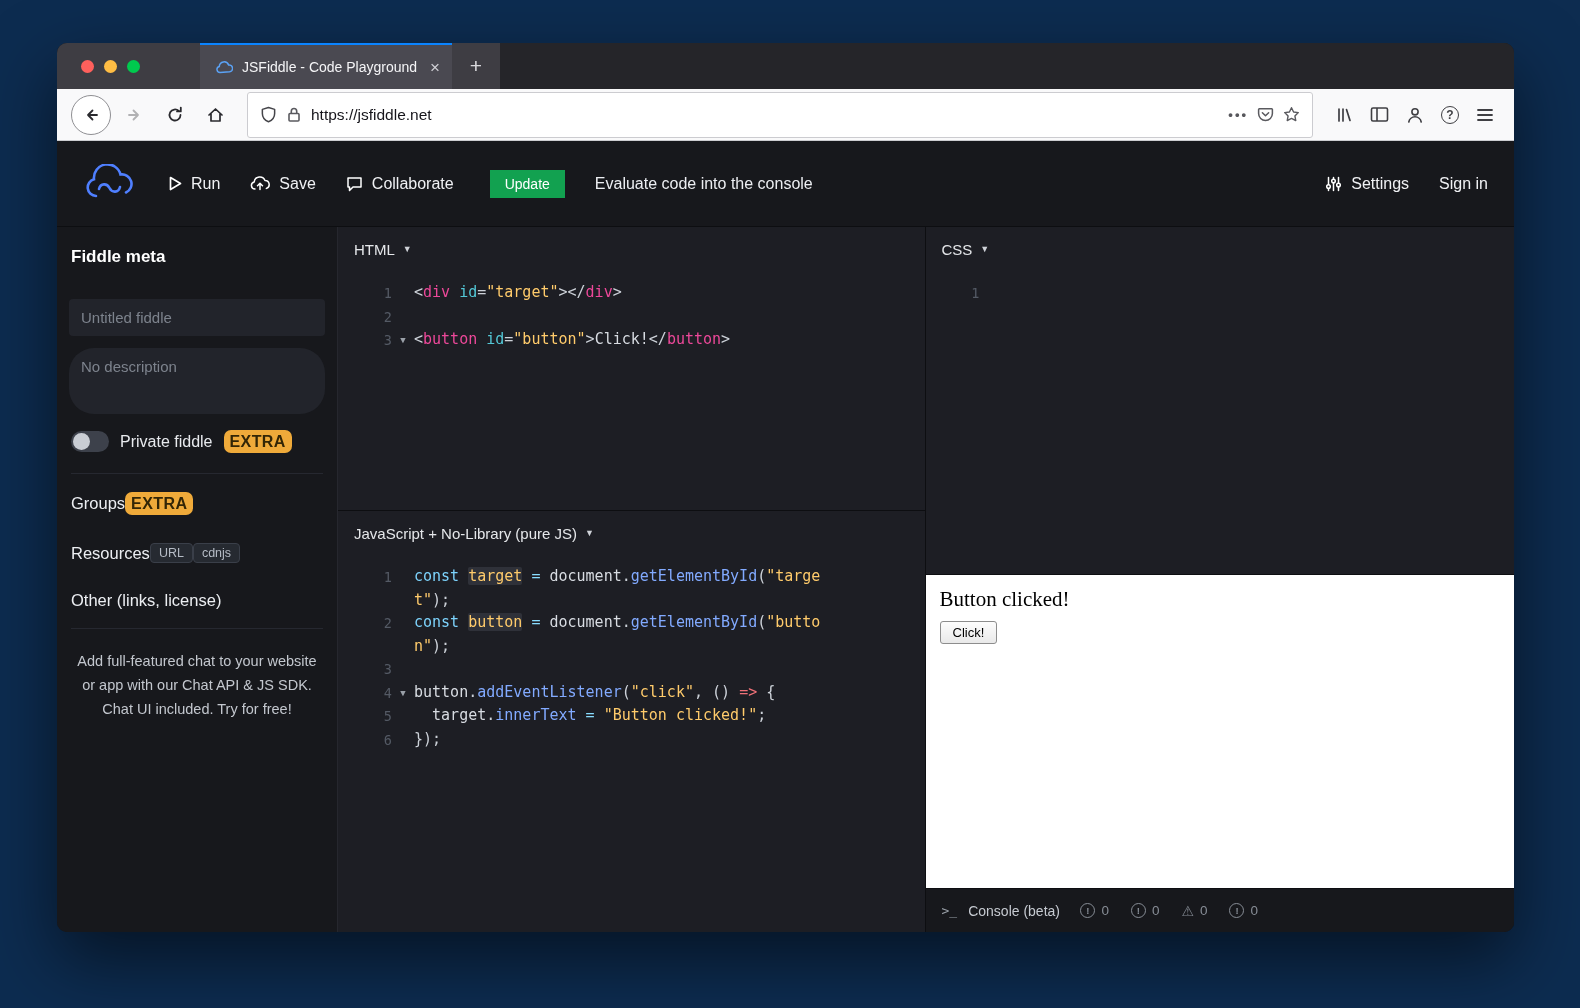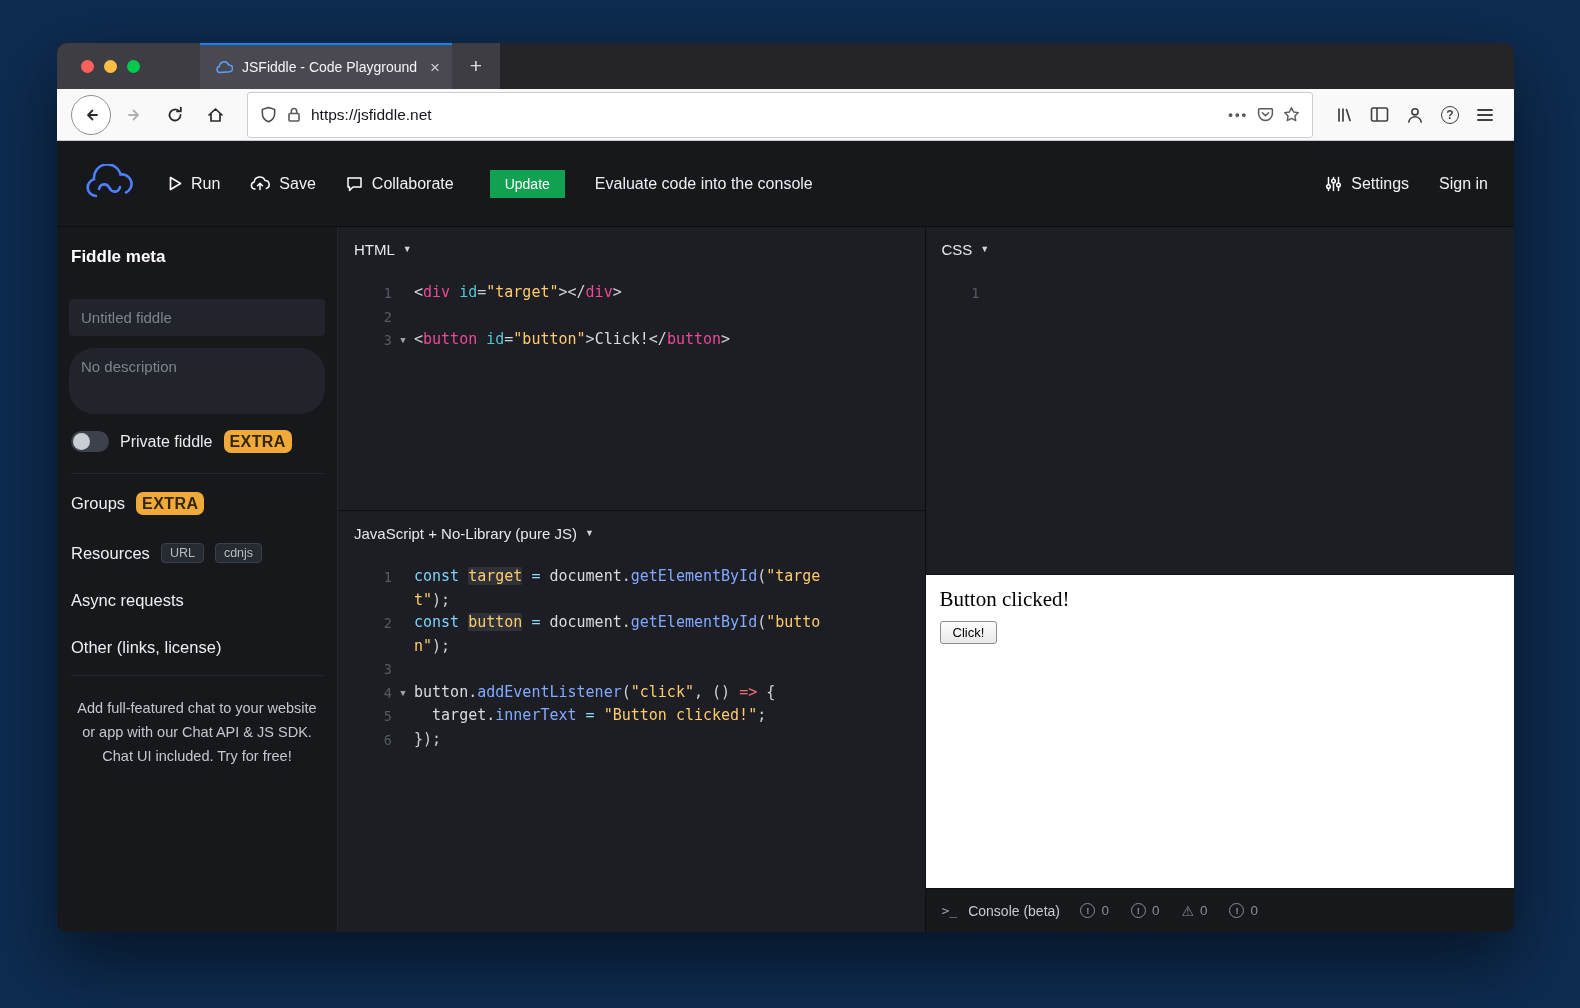--- a/index.html
+++ b/index.html
@@ -52,21 +52,21 @@
   .field{display:block;width:100%;background:#22242b;border:none;border-radius:4px;color:#dfe3e9;font-size:15px;
          padding:10px 12px;margin-bottom:12px;font-family:"Liberation Sans",sans-serif;outline:none;}
   .field::placeholder{color:#7d838d;}
   textarea.field{height:66px;resize:none;border-radius:25px;}
   .toggle-row{display:flex;align-items:center;gap:11px;margin:16px 2px 20px;}
   .toggle{width:38px;height:21px;border-radius:11px;background:#3d414b;position:relative;flex:0 0 38px;}
   .knob{position:absolute;left:2px;top:2px;width:17px;height:17px;border-radius:50%;background:#c9cdd4;}
   .toggle-label{font-size:16px;color:#e8eaee;}
   .extra{background:#efaa3a;color:#332606;font-size:16px;font-weight:bold;padding:2.5px 6px;border-radius:7px;letter-spacing:.4px;}
   .side-divider{border-top:1px solid #262830;margin:4px 2px;}
-  .side-link{display:flex;align-items:center;gap:11px;font-size:16.5px;color:#eceef2;padding:14px 2px;}
+  .side-link{display:flex;align-items:center;font-size:16.5px;color:#eceef2;padding:14px 2px;}
   .chip{background:#262a31;border:1px solid #3a3f49;color:#b6bcc6;font-size:12.5px;padding:2px 8px;border-radius:4px;}
   .ad{margin-top:14px;text-align:center;}
   .ad-box{width:176px;height:134px;background:#3d66f2;margin:0 auto;display:flex;align-items:center;justify-content:center;}
   .ad-logo{width:92px;height:74px;background:#0b0d10;position:relative;display:flex;flex-direction:column;align-items:center;
            justify-content:center;color:#fff;font-family:"DejaVu Sans Mono",monospace;font-weight:bold;
            letter-spacing:7px;font-size:15px;line-height:20px;padding-left:7px;}
   .ad-logo:after{content:"";position:absolute;bottom:-12px;left:12px;border:8px solid transparent;
                  border-top-color:#0b0d10;border-left-color:#0b0d10;}
   .ad-caption{margin:20px auto 0;width:254px;font-size:14.5px;line-height:24px;color:#c3c7ce;}
 
@@ -269,23 +269,20 @@
         </div>
         <div class="side-divider"></div>
         <div class="side-link">
           <span>Groups</span>
           <span class="extra">EXTRA</span>
         </div>
         <div class="side-link">
           <span>Resources</span>
           <span class="chip">URL</span>
           <span class="chip">cdnjs</span>
-        </div>
-        <div class="side-link">
-          <span>Async requests</span>
         </div>
         <div class="side-link">
           <span>Other (links, license)</span>
         </div>
         <div class="side-divider"></div>
         <div class="ad">
           <p class="ad-caption">Add full-featured chat to your website or app with our Chat API &amp; JS SDK. Chat UI included. Try for free!</p>
         </div>
       </aside>
 

